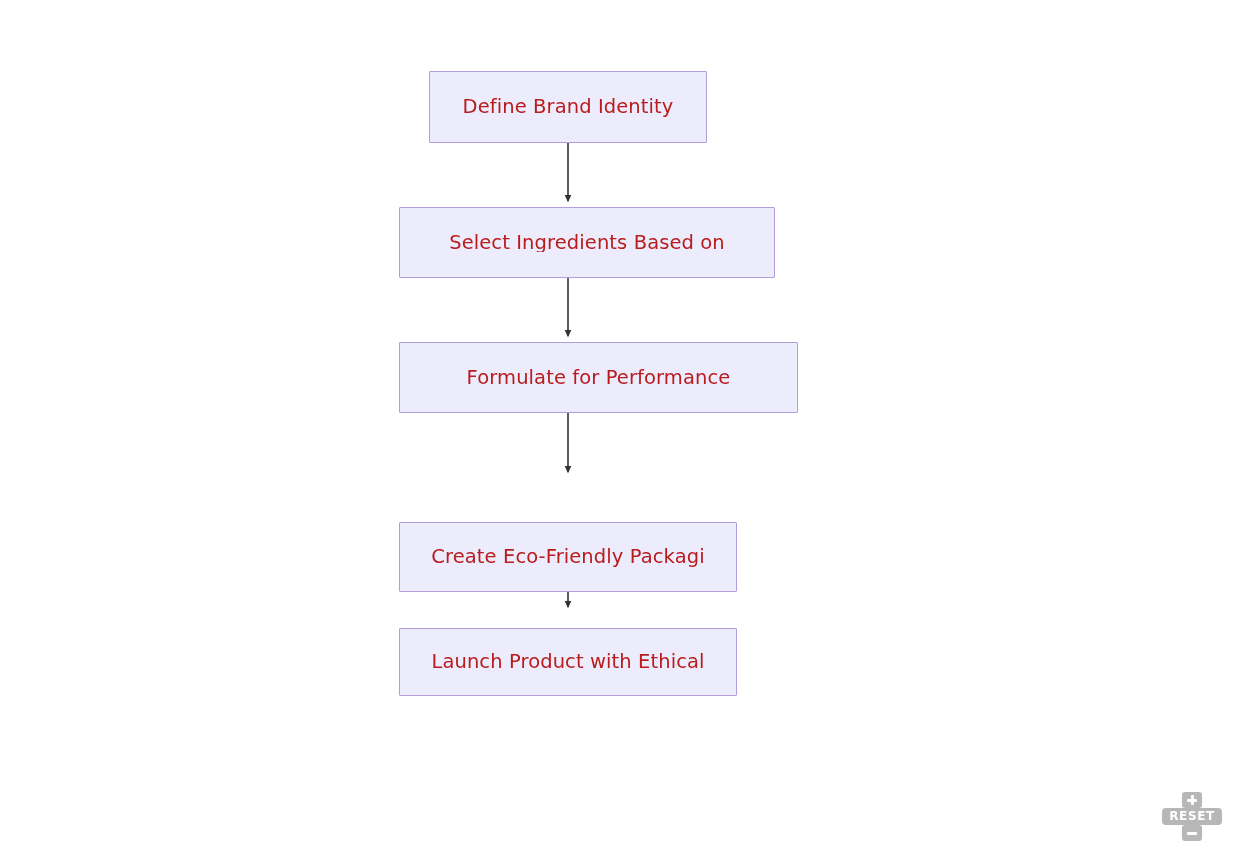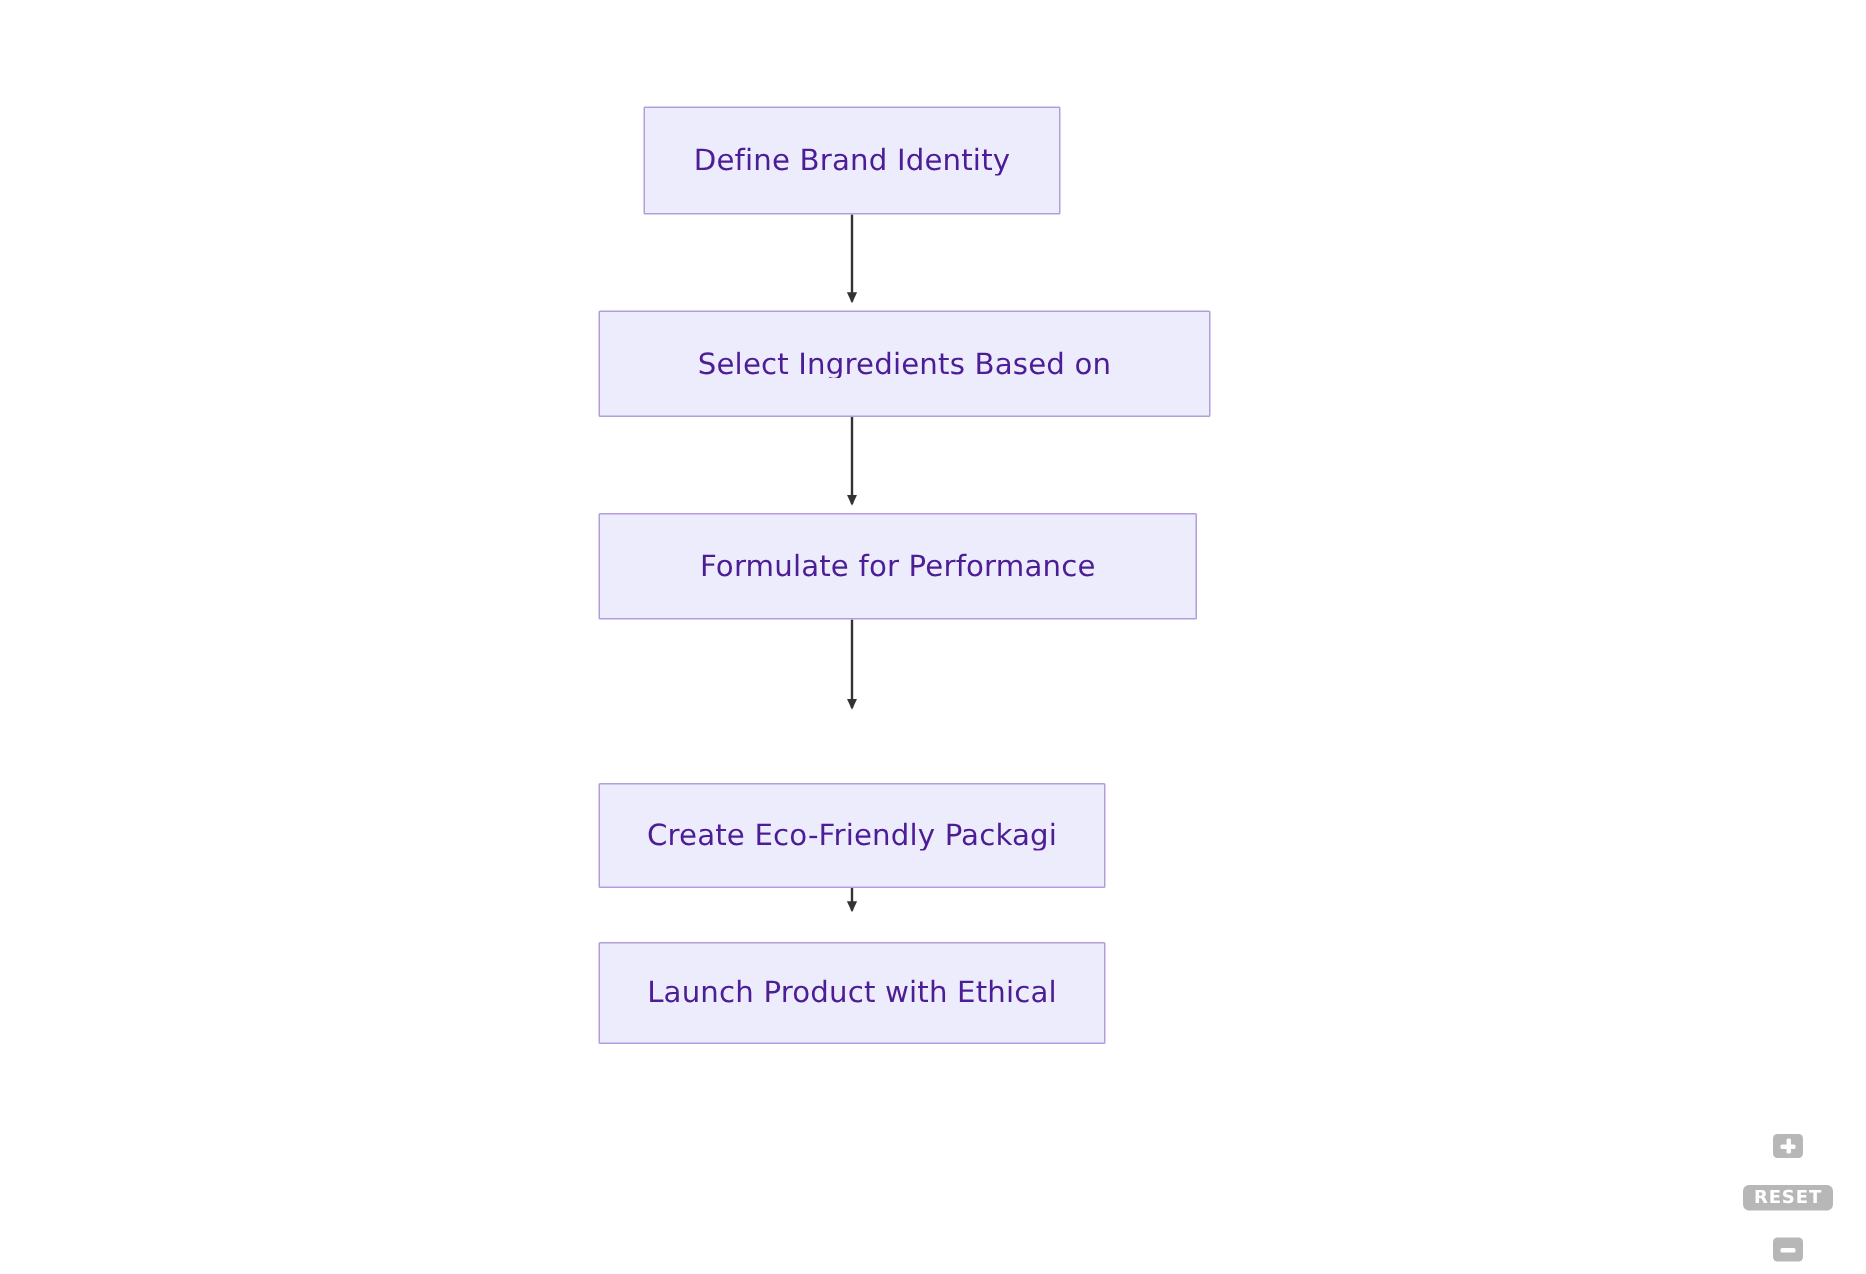--- a/index.html
+++ b/index.html
@@ -30,31 +30,31 @@
     border: 1.6px solid #b39ddb;
     border-radius: 1px;
     display: flex;
     align-items: center;
     justify-content: center;
     overflow: hidden;
     white-space: nowrap;
   }
   .flow-node .node-label {
     font-size: 19.5px;
-    color: #4c1d95;
+    color: #b91c1c;
     letter-spacing: 0.1px;
     line-height: 1;
     display: block;
     overflow: hidden;
     white-space: nowrap;
   }
 
   
   #node-0 { left: 429px; top: 71px;  width: 278px; height: 72px; }
-  #node-1 { left: 399px; top: 207px; width: 408px; height: 71px; }
+  #node-1 { left: 399px; top: 207px; width: 376px; height: 71px; }
   #node-2 { left: 399px; top: 342px; width: 399px; height: 71px; }
   #node-3 { left: 399px; top: 478px; width: 338px; height: 70px; margin-top: 44px; }
   #node-4 { left: 399px; top: 628px; width: 338px; height: 68px; }
 
   svg.edges {
     position: absolute;
     left: 0; top: 0;
     width: 1244px;
     height: 849px;
     pointer-events: none;
@@ -62,21 +62,21 @@
 
   
   #zoom-controls {
     position: absolute;
     right: 20px;
     bottom: 8px;
     width: 64px;
     display: flex;
     flex-direction: column;
     align-items: center;
-    gap: 18px;
+    gap: 0;
     justify-content: space-between;
   }
   .zoom-btn {
     width: 20px;
     height: 16px;
     background: #b7b7b7;
     border-radius: 3px;
     display: flex;
     align-items: center;
     justify-content: center;

